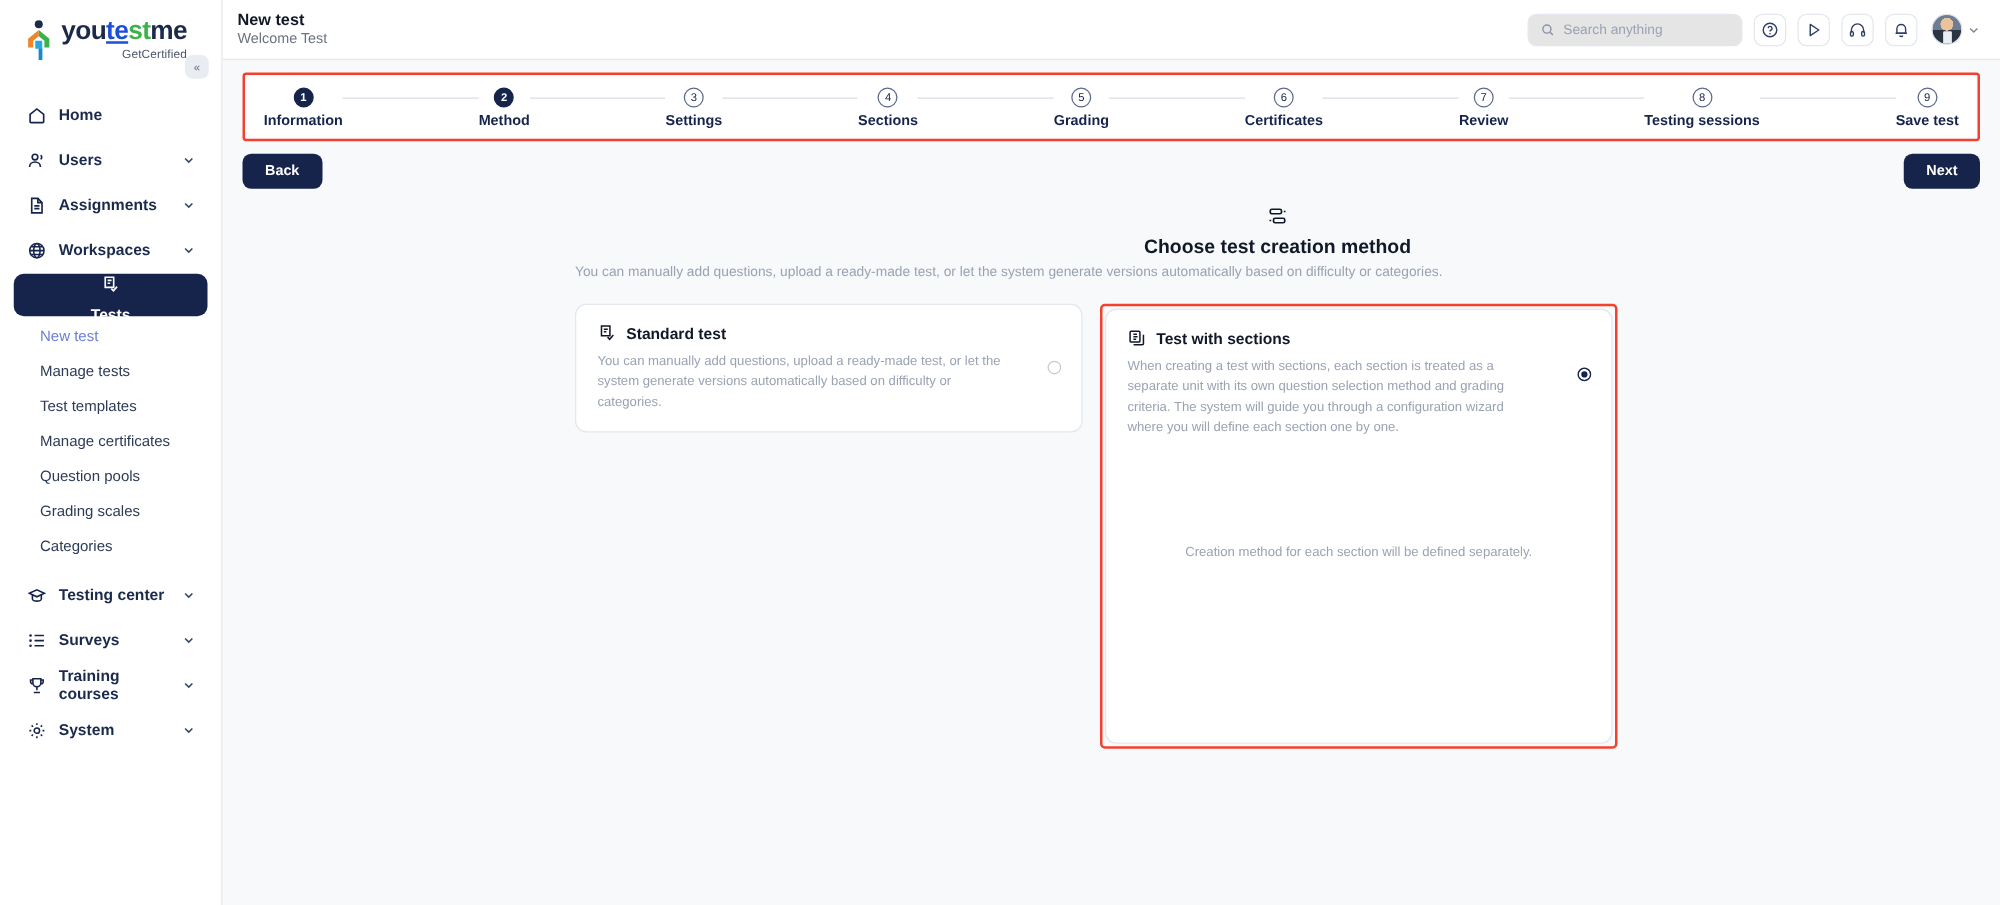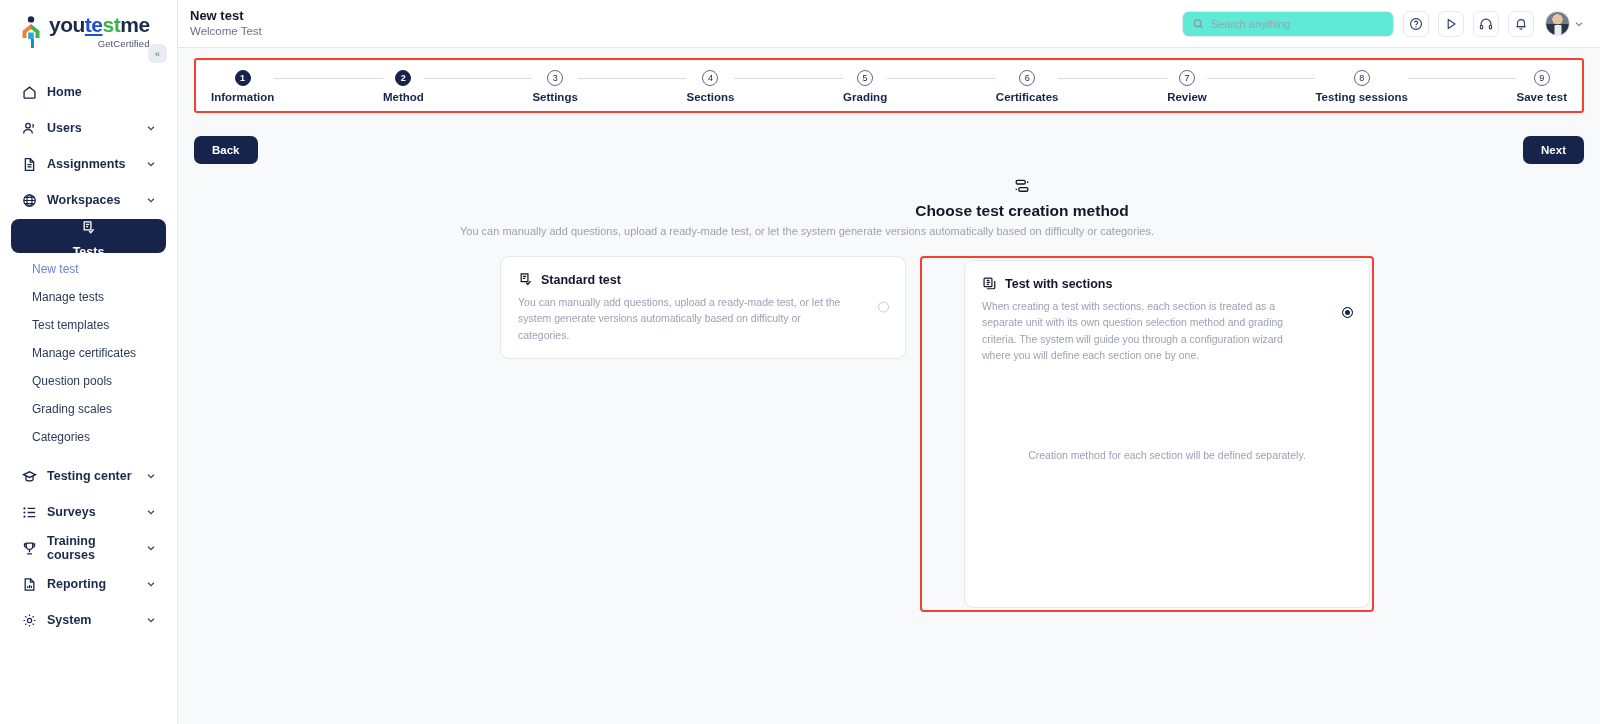--- a/index.html
+++ b/index.html
@@ -54,22 +54,22 @@
   .main { flex: 1; display: flex; flex-direction: column; background: #f7f9fb; min-width: 0; }
   .topbar {
     height: 48px; background: #fff; border-bottom: 1px solid #e4e8ee;
     display: flex; align-items: center; padding: 0 16px 0 12px; flex: 0 0 48px;
   }
   .tb-titles { display: flex; flex-direction: column; justify-content: center; }
   .tb-title { font-size: 13px; font-weight: 700; color: #111827; line-height: 1.25; }
   .tb-sub { font-size: 11.5px; color: #6b7280; line-height: 1.3; }
   .tb-right { margin-left: auto; display: flex; align-items: center; gap: 9px; }
   .search {
-    width: 212px; height: 26px; border: 1px solid #e4e8ee; border-radius: 7px;
-    background: #5eead4; display: flex; align-items: center; gap: 7px; padding: 0 10px;
+    width: 172px; height: 26px; border: 1px solid #e4e8ee; border-radius: 7px;
+    background: #e5e5e5; display: flex; align-items: center; gap: 7px; padding: 0 10px;
   }
   .search input {
     border: 0; outline: 0; background: transparent; font-size: 11px;
     color: #6b7280; width: 100%; font-family: "Liberation Sans", sans-serif;
   }
   .search input::placeholder { color: #9aa3b2; }
   .icon-btn {
     width: 26px; height: 26px; border: 1px solid #e4e8ee; border-radius: 7px;
     background: #fff; display: flex; align-items: center; justify-content: center;
     cursor: pointer; color: #2f3f66;
@@ -98,38 +98,38 @@
     width: 16px; height: 16px; border-radius: 50%;
     display: flex; align-items: center; justify-content: center;
     font-size: 9px; font-weight: 700; cursor: pointer;
   }
   .step-dot.done { background: #16244c; color: #fff; border: 1px solid #16244c; }
   .step-dot.todo { background: #fff; color: #16244c; border: 1px solid #5c6a8c; font-weight: 400; }
   .step-label { margin-top: 5px; font-size: 11.5px; font-weight: 700; color: #16244c; white-space: nowrap; }
   .step-line { flex: 1 1 auto; height: 1px; background: #d8dee8; margin-top: 8px; min-width: 34px; }
 
   
-  .navbtns { display: flex; align-items: flex-start; margin-top: 23px; }
+  .navbtns { display: flex; align-items: flex-start; margin-top: 10px; }
   .btn {
     background: #16244c; color: #fff; border: none; border-radius: 7px;
     font-size: 11.5px; font-weight: 700; padding: 8px 18px; cursor: pointer;
     font-family: "Liberation Sans", sans-serif; min-width: 60px;
   }
   .btn.next { margin-left: auto; }
 
   
   .panel { margin-top: 14px; padding-left: 266px; }
   .panel-title { display: flex; align-items: center; gap: 8px; flex-direction: column; }
   .panel-title h2 { font-size: 15.5px; font-weight: 700; color: #111827; }
   .panel-sub { font-size: 11px; color: #9aa3b2; margin-top: 5px; }
 
   .cards { display: flex; gap: 14px; margin-top: 19px; align-items: flex-start; }
   .card {
     background: #fff; border: 1px solid #e4e8ee; border-radius: 9px;
-    width: 406px; padding: 15px 17px 15px 17px; position: relative; cursor: pointer; margin-left: 40px;
+    width: 406px; padding: 15px 17px 15px 17px; position: relative; cursor: pointer;
   }
   .card.standard { min-height: 82px; }
   .card.sections { min-height: 348px; display: flex; flex-direction: column; }
   .card-outline { border: 2px solid #f4402f; border-radius: 4px; padding: 2px; }
   .card-head { display: flex; align-items: center; gap: 8px; }
   .card-head h3 { font-size: 12.5px; font-weight: 700; color: #111827; }
   .card-desc { font-size: 10.5px; color: #9aa3b2; line-height: 1.55; margin-top: 7px; max-width: 330px; }
   .radio {
     position: absolute; right: 16px; top: 50%; transform: translateY(-50%);
     width: 11px; height: 11px; border-radius: 50%; border: 1px solid #c4cbd6; background: #fff;
@@ -280,33 +280,20 @@
               <path d="M11.4 3.2 h2 v1.2 a2 2 0 0 1-2 2"></path>
               <path d="M8 9 v3 M5.4 13.8 h5.2"></path>
             </svg>
         </span>
         <span class="nav-label">Training courses</span>
         <svg class="chev" viewBox="0 0 12 12" fill="none" stroke="#16244c" stroke-width="1.5">
             <path d="M2.5 4.5 L6 8 L9.5 4.5"></path>
           </svg>
       </div>
 
-      <div class="nav-item">
-        <span class="nav-ico">
-          <svg viewBox="0 0 16 16" fill="none" stroke="#16244c" stroke-width="1.35">
-              <path d="M3.4 1.9 h5.6 l3.6 3.6 v8.6 H3.4 Z"></path>
-              <path d="M9 1.9 v3.6 h3.6"></path>
-              <path d="M6 11.6 v-1.8 M8 11.6 V8.6 M10 11.6 v-2.4"></path>
-            </svg>
-        </span>
-        <span class="nav-label">Reporting</span>
-        <svg class="chev" viewBox="0 0 12 12" fill="none" stroke="#16244c" stroke-width="1.5">
-            <path d="M2.5 4.5 L6 8 L9.5 4.5"></path>
-          </svg>
-      </div>
 
       <div class="nav-item">
         <span class="nav-ico">
           <svg viewBox="0 0 16 16" fill="none" stroke="#16244c" stroke-width="1.3">
               <circle cx="8" cy="8" r="2.3"></circle>
               <path d="M8 1.6 v1.6 M8 12.8 v1.6 M1.6 8 h1.6 M12.8 8 h1.6 M3.5 3.5 l1.2 1.2 M11.3 11.3 l1.2 1.2 M12.5 3.5 l-1.2 1.2 M4.7 11.3 l-1.2 1.2"></path>
             </svg>
         </span>
         <span class="nav-label">System</span>
         <svg class="chev" viewBox="0 0 12 12" fill="none" stroke="#16244c" stroke-width="1.5">

